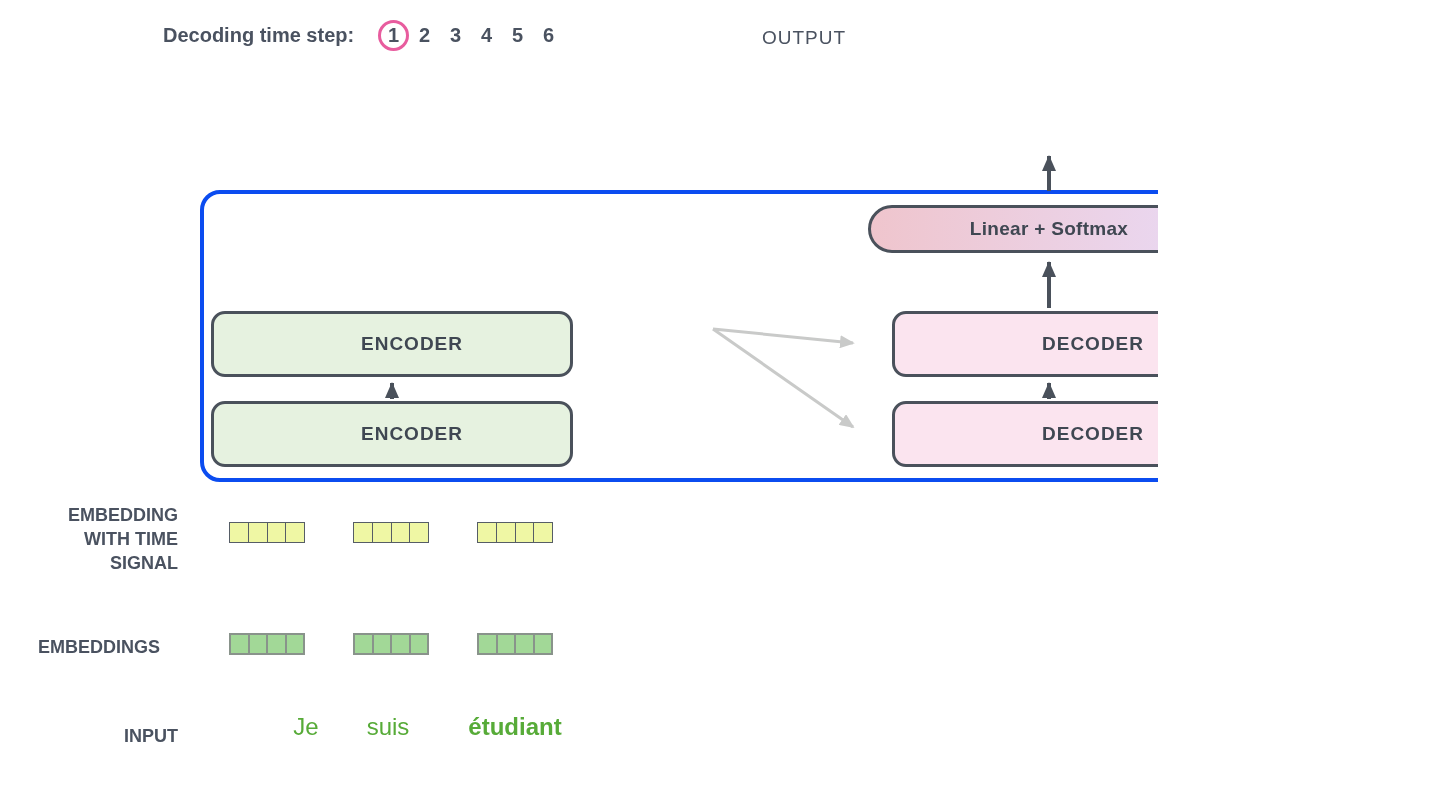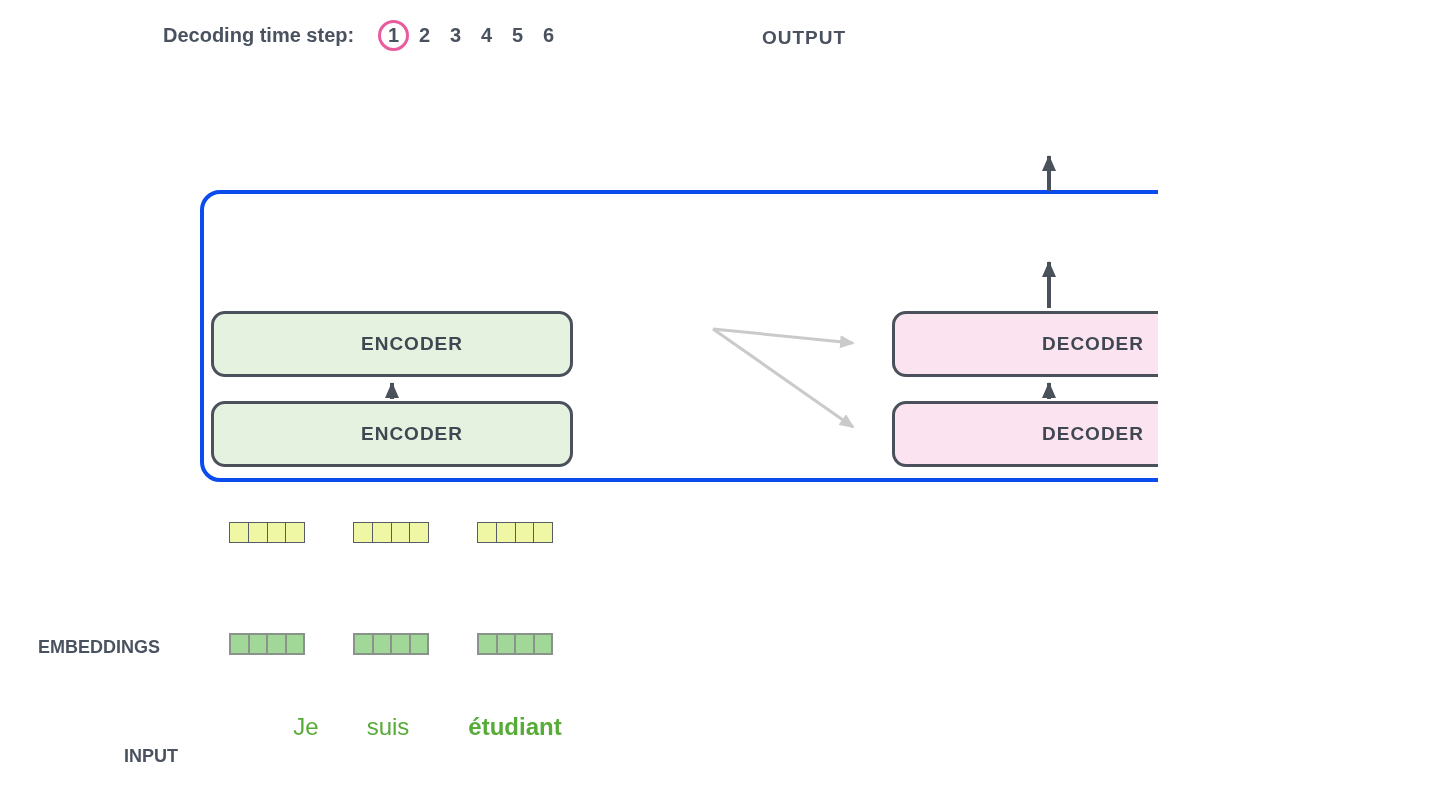--- a/index.html
+++ b/index.html
@@ -22,21 +22,21 @@
   html,body{margin:0;padding:0;background:#ffffff;}
   body{font-family:"Liberation Sans","DejaVu Sans",sans-serif;}
   .canvas{position:relative;width:1158px;height:790px;background:#fff;overflow:hidden;}
 
   
   .step-label{position:absolute;left:163px;top:24px;font-size:20px;font-weight:600;color:var(--text-dark);}
   .steps{position:absolute;left:378px;top:20px;display:flex;}
   .step{width:31px;height:31px;display:flex;align-items:center;justify-content:center;
         font-size:20px;font-weight:600;color:var(--text-dark);box-sizing:border-box;}
   .step.active{border:3.5px solid var(--ring-pink);border-radius:50%;}
-  .output-label{position:absolute;left:762px;top:27px;font-size:19px;font-weight:700;
+  .output-label{position:absolute;left:762px;top:27px;font-size:19px;font-weight:400;
         letter-spacing:1px;color:var(--text-dark);}
 
   
   .blue-box{position:absolute;left:200px;top:190px;width:1040px;height:292px;
         border:4px solid var(--accent-blue);border-radius:20px;box-sizing:border-box;}
 
   
   .block{position:absolute;width:362px;height:66px;box-sizing:border-box;
         border:3px solid var(--outline-dark);border-radius:14px;
         display:flex;align-items:center;justify-content:center;
@@ -56,21 +56,21 @@
   .dark{stroke:var(--outline-dark);stroke-width:4;fill:none;}
   .gray{stroke:var(--arrow-gray);stroke-width:3;fill:none;}
   .head-dark{fill:var(--outline-dark);}
   .head-gray{fill:var(--arrow-gray);}
 
   
   .side-label{position:absolute;left:20px;width:158px;text-align:right;
         font-size:18px;font-weight:600;color:var(--text-dark);line-height:24px;}
   .lbl-time{top:503px;}
   .lbl-emb{top:635px;text-align:center;}
-  .lbl-input{top:724px;margin-top:20px;}
+  .lbl-input{top:724px;}
 
   
   .vec{position:absolute;width:76px;display:flex;box-sizing:border-box;}
   .vec .cell{flex:1;}
   .vec.time{height:21px;background:var(--cell-yellow);border:1.5px solid var(--cell-yellow-border);top:522px;}
   .vec.time .cell + .cell{border-left:1.5px solid var(--cell-yellow-border);}
   .vec.emb{height:22px;background:var(--cell-green);border:2px solid var(--cell-green-border);top:633px;}
   .vec.emb .cell + .cell{border-left:2px solid var(--cell-green-border);}
   .col-0{left:229px;} .col-1{left:353px;} .col-2{left:477px;}
 
@@ -90,20 +90,23 @@
     <span class="step">2</span>
     <span class="step">3</span>
     <span class="step">4</span>
     <span class="step">5</span>
     <span class="step">6</span>
   </div>
   <div class="output-label">OUTPUT</div>
 
   <div class="blue-box"></div>
 
+  <div class="linear-softmax">
+    <span>Linear + Softmax</span>
+  </div>
 
   <div class="block encoder row-top">
     <span>ENCODER</span>
   </div>
   <div class="block encoder row-bottom">
     <span>ENCODER</span>
   </div>
   <div class="block decoder row-top">
     <span>DECODER</span>
   </div>
@@ -121,20 +124,25 @@
       </marker>
     </defs>
     <path d="M1049,191 L1049,156" class="dark" marker-end="url(#mdark)"></path>
     <path d="M1049,308 L1049,262" class="dark" marker-end="url(#mdark)"></path>
     <path d="M1049,399 L1049,383" class="dark" marker-end="url(#mdark)"></path>
     <path d="M392,399 L392,383" class="dark" marker-end="url(#mdark)"></path>
     <path d="M713,329 L853,343" class="gray" marker-end="url(#mgray)"></path>
     <path d="M713,329 L853,427" class="gray" marker-end="url(#mgray)"></path>
   </svg>
 
+  <div class="side-label lbl-time">
+    <div>EMBEDDING</div>
+    <div>WITH TIME</div>
+    <div>SIGNAL</div>
+  </div>
   <div class="side-label lbl-emb">EMBEDDINGS</div>
   <div class="side-label lbl-input">INPUT</div>
 
   <div class="vec time col-0">
     <div class="cell"></div>
       <div class="cell"></div>
       <div class="cell"></div>
       <div class="cell"></div>
   </div>
   <div class="vec time col-1">

